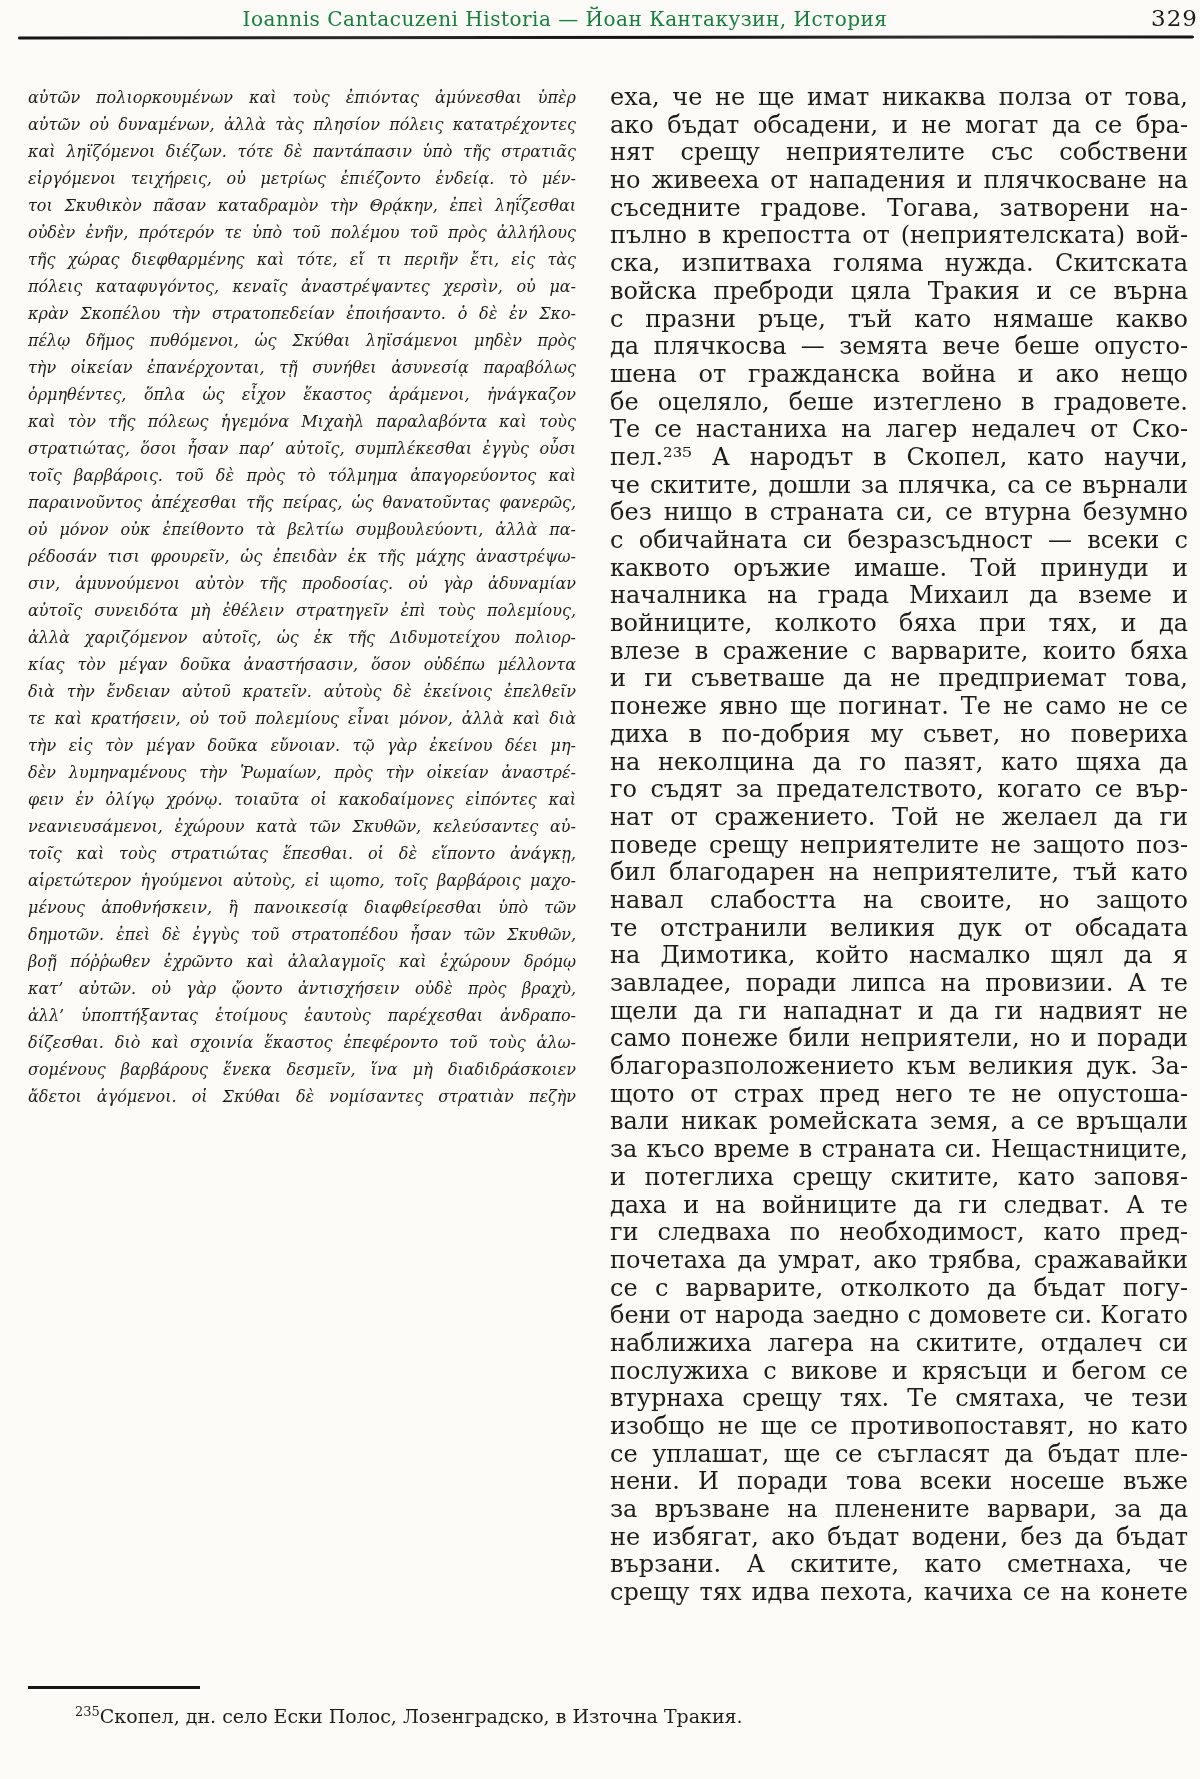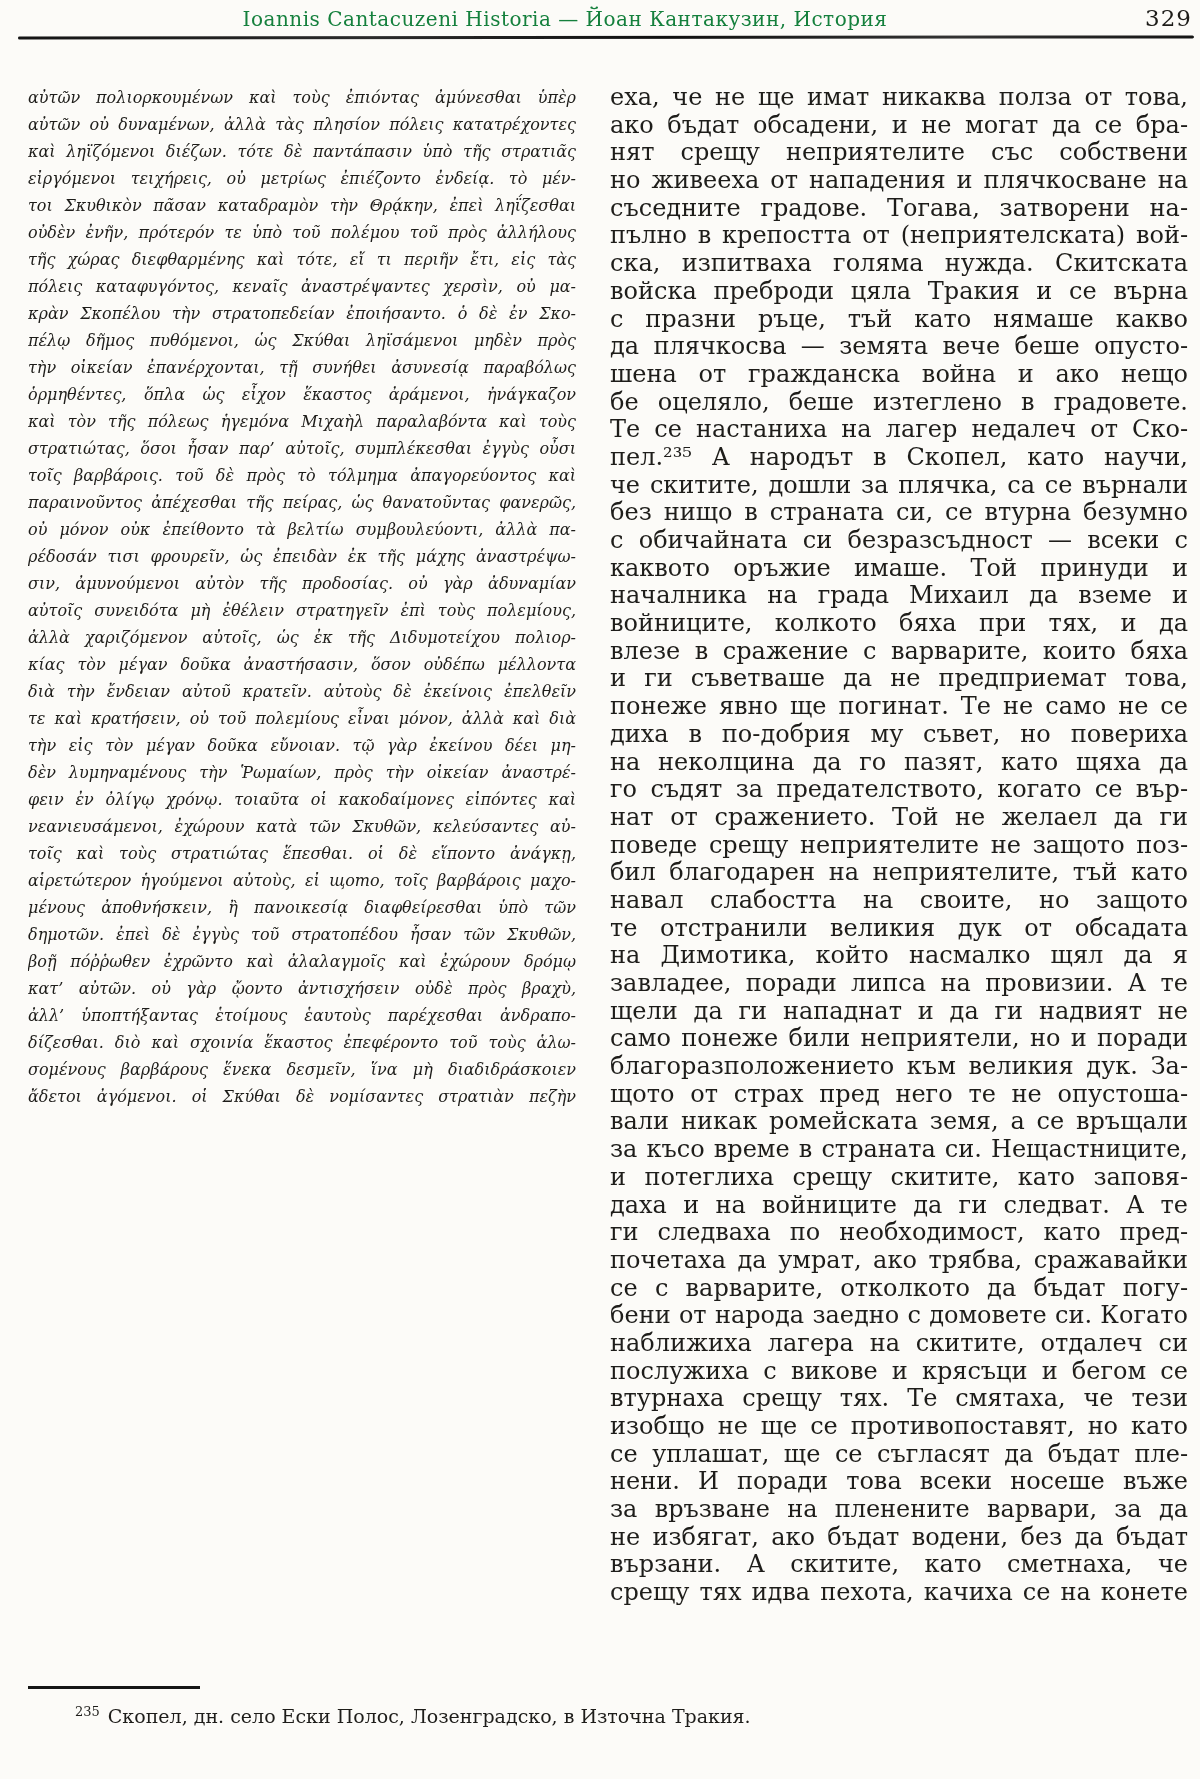--- a/index.html
+++ b/index.html
@@ -12,21 +12,21 @@
     font-family:"DejaVu Serif", serif;
     overflow:hidden;
   }
   .running-title{
     position:absolute;top:7px;left:0;width:1130px;
     text-align:center;
     font-size:20px;letter-spacing:0.5px;
     color:#15803d;
   }
   .page-number{
-    position:absolute;top:5px;right:8px;
+    position:absolute;top:5px;right:2px;
     font-size:23px;letter-spacing:1px;
   }
   .header-rule{
     position:absolute;top:36px;left:18px;width:1176px;height:3px;
     background:linear-gradient(90deg,#141414 0%,#2b2b2b 30%,#101010 55%,#333 80%,#151515 100%);
     border-radius:2px;
     transform:rotate(-0.06deg);
   }
   .col{position:absolute;top:84px;}
   .col-greek{
@@ -48,21 +48,21 @@
     white-space:normal;
   }
   .footnote-rule{
     position:absolute;left:28px;top:1686px;width:172px;height:2.5px;
     background:#161616;
   }
   .footnote{
     position:absolute;left:75px;top:1699px;width:1000px;
     font-size:19px;line-height:26px;
   }
-  .footnote sup{font-size:13px;margin-right:8px;}
+  .footnote sup{font-size:13px;margin-right:0;}
   .signature{
     position:absolute;left:12px;top:1828px;width:800px;
     font-size:18.5px;
   }
 </style>
 </head>
 <body>
 
 <div class="page">
 

